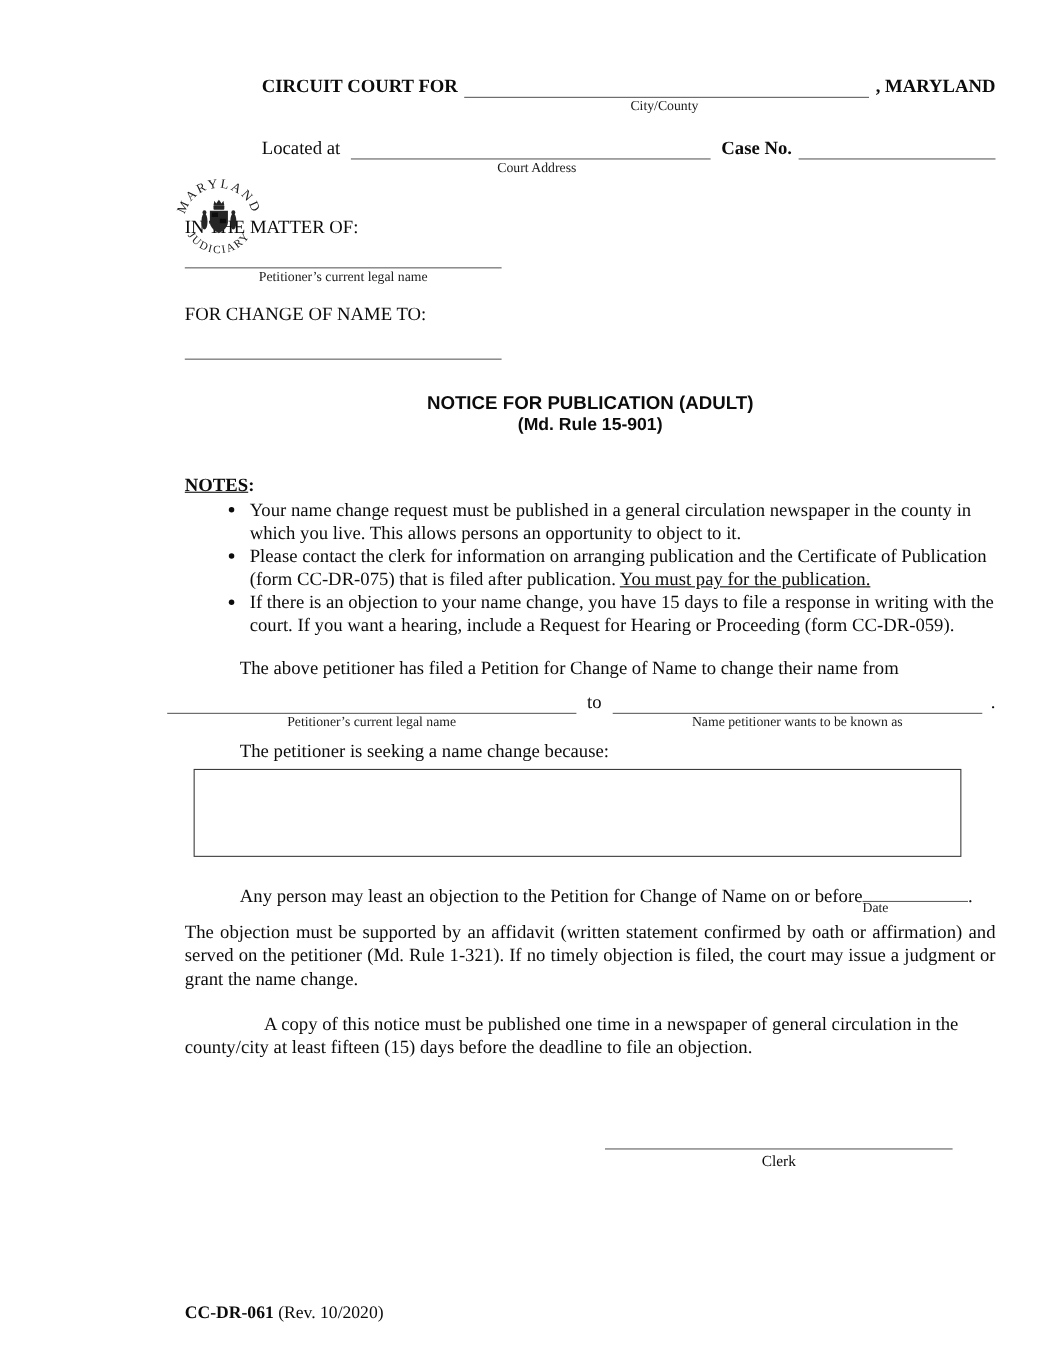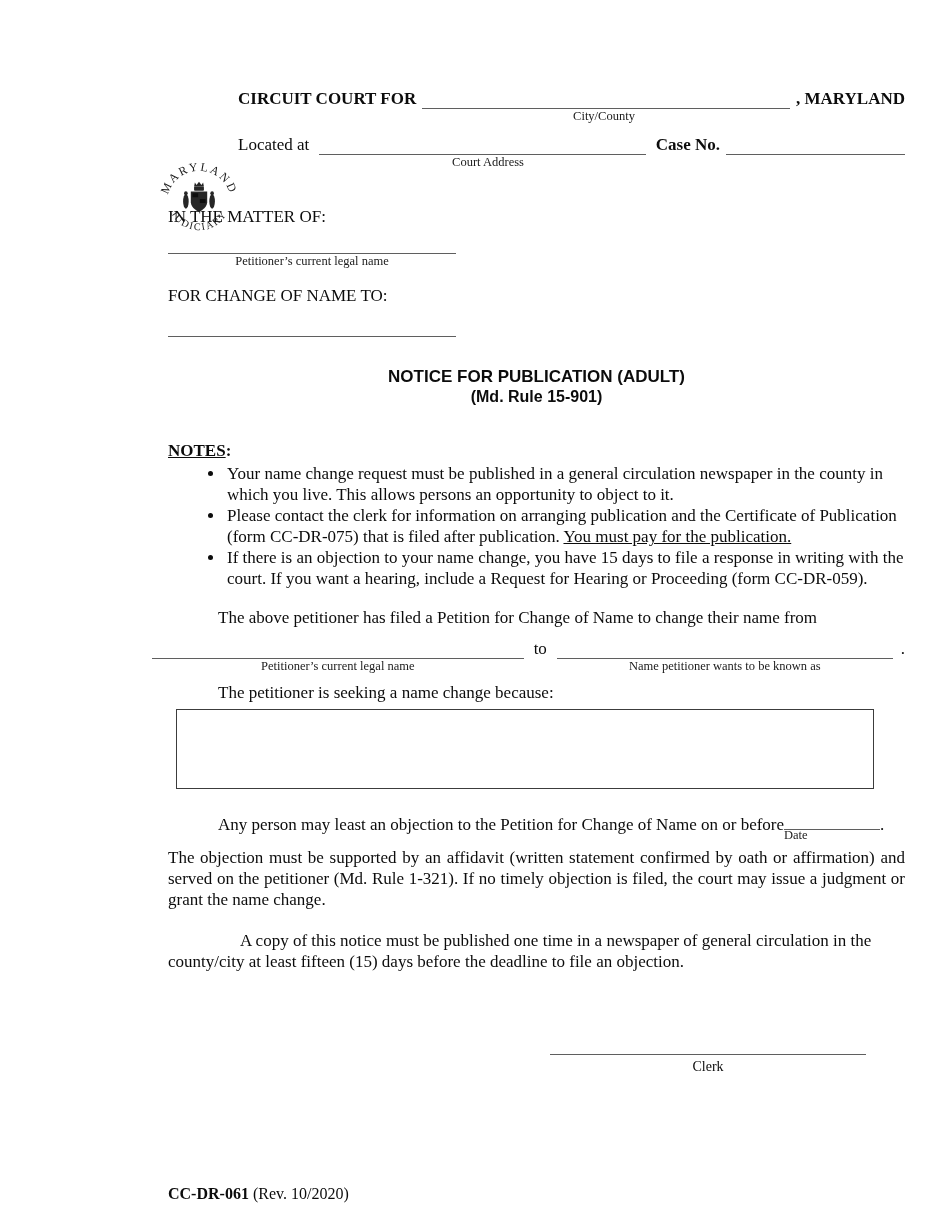--- a/index.html
+++ b/index.html
@@ -25,21 +25,21 @@
   .seal {
     position: absolute;
     left: 158px;
     top: 162px;
     width: 82px;
     height: 82px;
   }
   .content {
     margin-left: 168px;
     margin-right: 45px;
-    padding-top: 88px;
+    padding-top: 68px;
   }
   .hdr {
     margin-left: 70px; 
   }
   .hdr-row {
     display: flex;
     align-items: flex-end;
   }
   .bold { font-weight: bold; }
   .blank {
@@ -211,21 +211,21 @@
         <span class="flexblank"></span>
         <span class="gap6"></span>
         <span class="bold">, MARYLAND</span>
       </div>
       <div class="hdr-sub-row">
         <span style="width:180px"></span>
         <span class="small center" style="flex:1">City/County</span>
         <span style="width:115px"></span>
       </div>
 
-      <div class="hdr-row" style="margin-top:10px">
+      <div class="hdr-row" style="margin-top:20px">
         <span>Located at</span>
         <span class="gap10"></span>
         <span class="flexblank" style="flex:1.55"></span>
         <span class="gap10"></span>
         <span class="bold">Case No.</span>
         <span class="gap6"></span>
         <span class="flexblank" style="flex:0.85"></span>
       </div>
       <div class="hdr-sub-row">
         <span style="width:85px"></span>

